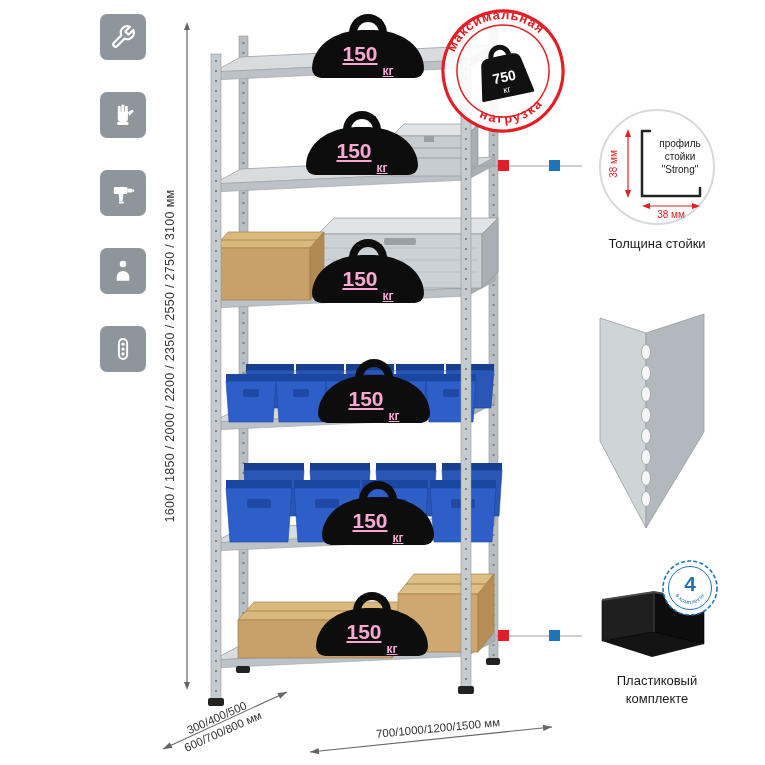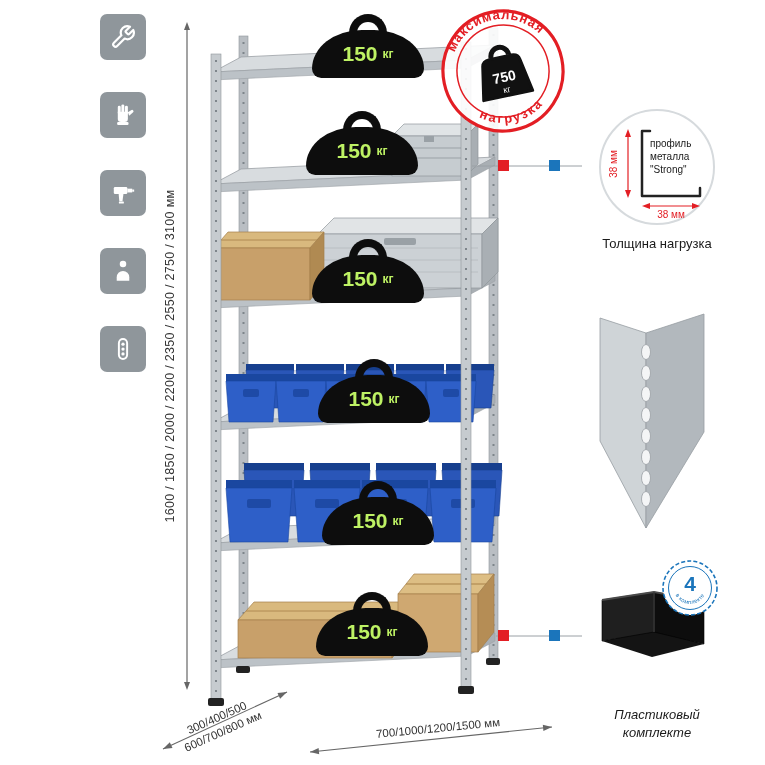--- a/index.html
+++ b/index.html
@@ -8,48 +8,48 @@
   
   .icon-box{position:absolute;left:100px;width:46px;height:46px;border-radius:7px;
     background:#8f969b;display:flex;align-items:center;justify-content:center;}
 
   
   #art{position:absolute;left:0;top:0;}
 
   
   .weight{position:absolute;width:112px;height:48px;background:#0d0d0d;
     border-radius:54px 54px 10px 10px / 42px 42px 10px 10px;
-    display:flex;align-items:center;justify-content:center;color:#bef264;z-index:5;}
+    display:flex;align-items:flex-end;justify-content:center;color:#f9a8d4;z-index:5;text-decoration:underline;}
   .weight::before{content:"";position:absolute;top:-16px;left:50%;margin-left:-19px;
     width:38px;height:22px;box-sizing:border-box;border:8px solid #0d0d0d;border-bottom:none;
     border-radius:20px 20px 0 0;}
   .weight .val{font-size:21px;font-weight:bold;line-height:48px;}
   .weight .unit{font-size:12px;font-weight:bold;margin-left:5px;}
 
   
   .vdim-text{position:absolute;left:-130px;top:349px;width:600px;height:14px;text-align:center;
     transform:rotate(-90deg);font-size:12.5px;color:#333;letter-spacing:.3px;}
   .depth-label{position:absolute;left:150px;top:710px;width:140px;text-align:center;
     transform:rotate(-24deg);font-size:11.5px;color:#333;line-height:1.3;}
   .width-label{position:absolute;left:332px;top:722px;width:212px;text-align:center;
     transform:rotate(-5.5deg);font-size:11.5px;color:#333;}
 
   
   .stamp{position:absolute;left:436px;top:4px;width:134px;height:134px;transform:rotate(-12deg);z-index:6;}
 
   
   .profile-label{position:absolute;left:650px;top:137px;width:60px;font-size:10px;
-    line-height:1.3;color:#1a1a1a;}
+    line-height:1.3;color:#1a1a1a;text-align:center;}
   .dim-v{position:absolute;left:592px;top:158px;width:44px;height:12px;text-align:center;
     transform:rotate(-90deg);font-size:10px;color:#e31e24;}
   .dim-h{position:absolute;left:645px;top:209px;width:52px;text-align:center;
     font-size:10px;color:#e31e24;}
   .caption{position:absolute;width:154px;text-align:center;font-size:13px;color:#1a1a1a;line-height:1.35;}
   .profile-caption{left:580px;top:235px;}
-  .foot-caption{left:580px;top:706px;font-style:italic;}
+  .foot-caption{left:580px;top:672px;}
   .badge{position:absolute;left:660px;top:558px;z-index:6;}
 </style>
 </head>
 <body>
 
 <div id="stage">
 
   <div class="icon-box" style="top:14px">
     <svg width="26" height="26" viewBox="0 0 24 24">
       <path d="M14.7 6.3a1 1 0 0 0 0 1.4l1.6 1.6a1 1 0 0 0 1.4 0l3.77-3.77a6 6 0 0 1-7.94 7.94l-6.91 6.91a2.12 2.12 0 0 1-3-3l6.91-6.91a6 6 0 0 1 7.94-7.94l-3.76 3.76z" fill="none" stroke="#fff" stroke-width="2" stroke-linecap="round" stroke-linejoin="round"></path>
@@ -328,27 +328,27 @@
         <path d="M58,52 a9,9 0 0 1 18,0" fill="none" stroke="#111" stroke-width="5"></path>
         <path d="M42,92 L48,59 Q49,53 56,53 L78,53 Q85,53 86,59 L92,92 Z" fill="#111" stroke="#111" stroke-width="3" stroke-linejoin="round"></path>
       </g>
       <text x="67" y="78" text-anchor="middle" font-size="14" font-weight="bold" fill="#fff">750</text>
       <text x="67" y="89" text-anchor="middle" font-size="9" fill="#fff">кг</text>
     </svg>
   </div>
 
   <div class="profile-label">
     <div>профиль</div>
-    <div>металла</div>
+    <div>стойки</div>
     <div>"Strong"</div>
   </div>
   <div class="dim-v">38 мм</div>
   <div class="dim-h">38 мм</div>
   <div class="caption profile-caption">
-    <div>Толщина нагрузка</div>
+    <div>Толщина стойки</div>
   </div>
 
   <div class="badge">
     <svg width="60" height="60" viewBox="0 0 60 60">
       <circle cx="30" cy="30" r="27" fill="#fff" stroke="#1b75bb" stroke-width="1.6" stroke-dasharray="4 2.2"></circle>
       <circle cx="30" cy="30" r="21.5" fill="#fff" stroke="#1b75bb" stroke-width="1"></circle>
       <text x="30" y="33" text-anchor="middle" font-size="21" font-weight="bold" fill="#1b75bb">4</text>
       <defs>
           <path id="badgeArc" d="M 15.5,36.8 A 16,16 0 0 0 44.5,36.8"></path>
         </defs>

